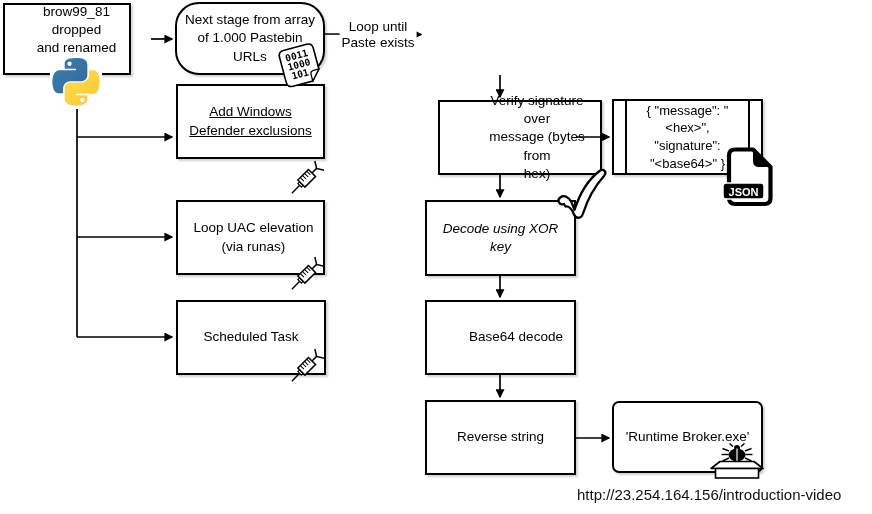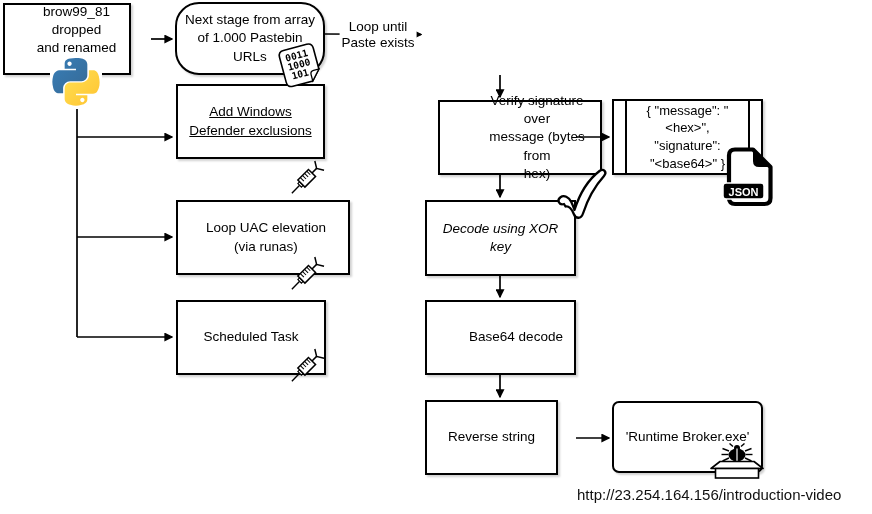--- a/index.html
+++ b/index.html
@@ -36,36 +36,36 @@
   <div class="node" style="left:3px;top:3px;width:128px;height:72px;padding-left:25px;">brow99_81 dropped
 and renamed to 'pow'</div>
 
   <div class="node" style="left:175px;top:2px;width:150px;height:73px;border-radius:24px;">Next stage from array
 of 1.000 Pastebin
 URLs</div>
 
   <div class="node" style="left:176px;top:84px;width:149px;height:75px;text-decoration:underline;">Add Windows
 Defender exclusions</div>
 
-  <div class="node" style="left:176px;top:200px;width:174px;height:75px;padding-left:12px;">Loop UAC elevation
+  <div class="node" style="left:176px;top:200px;width:149px;height:75px;padding-left:12px;">Loop UAC elevation
 (via runas)</div>
 
   <div class="node" style="left:176px;top:300px;width:150px;height:75px;">Scheduled Task</div>
 
 
   <div class="node" style="left:438px;top:100px;width:164px;height:75px;padding-left:40px;">Verify signature over
 message (bytes from
 hex)</div>
 
   <div class="node" style="left:425px;top:200px;width:151px;height:76px;font-style:italic;">Decode using XOR
 key</div>
 
   <div class="node" style="left:425px;top:300px;width:151px;height:75px;padding-left:37px;">Base64 decode</div>
 
-  <div class="node" style="left:425px;top:400px;width:133px;height:75px;">Reverse string</div>
+  <div class="node" style="left:425px;top:400px;width:151px;height:75px;">Reverse string</div>
 
   <div class="node process" style="left:612px;top:99px;width:151px;height:76px;">{ "message": "
 &lt;hex&gt;", "signature":
 "&lt;base64&gt;" }</div>
 
   <div class="node" style="left:612px;top:401px;width:151px;height:72px;border-radius:7px;">'Runtime Broker.exe'</div>
 
   <svg id="lines" width="872" height="514">
     <defs>
       <marker id="arrow" viewBox="0 0 10 10" refX="8.5" refY="5" markerWidth="9" markerHeight="9" orient="auto" markerUnits="userSpaceOnUse">

